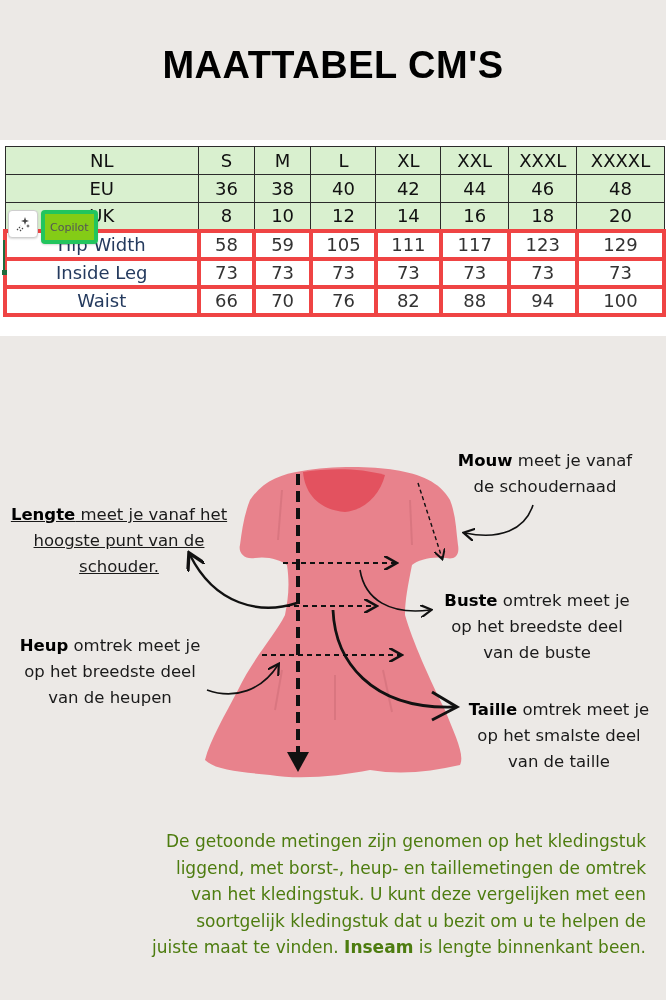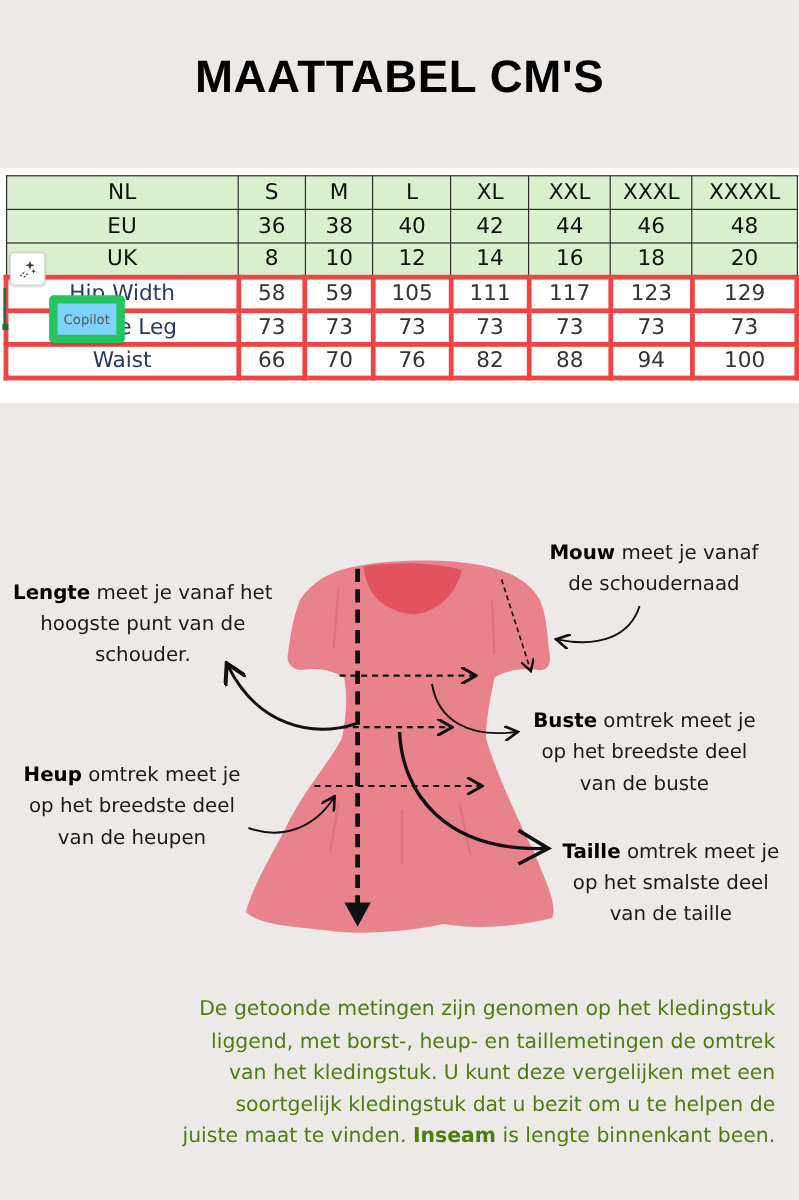--- a/index.html
+++ b/index.html
@@ -49,23 +49,23 @@
     .col-xxxxl { width: 89px; }
     .copilot-wrap {
       position: absolute; left: 8px; top: 210px; display: flex; gap: 3px;
     }
     .copilot-icon-btn {
       width: 28px; height: 26px; background: #fff; border: 1px solid #cfcfcf;
       border-radius: 4px; box-shadow: 0 1px 2px rgba(0,0,0,0.15);
       display: flex; align-items: center; justify-content: center;
     }
     .copilot-label {
-      height: 26px; padding: 0 5px; background: #7dd3fc; border: 7px solid #22c55e;
+      height: 26px; padding: 0 5px; background: #84cc16; border: 4px solid #22c55e;
       border-radius: 4px; box-shadow: 0 1px 2px rgba(0,0,0,0.15);
-      font-size: 11px; color: #555; display: flex; align-items: center; margin-top: 36px;
+      font-size: 11px; color: #555; display: flex; align-items: center;
     }
     .sel-line {
       position: absolute; left: 3px; top: 240px; width: 2px; height: 32px; background: #1e6b3c;
     }
     .sel-handle {
       position: absolute; left: 2px; top: 270px; width: 5px; height: 5px; background: #1e6b3c;
     }
     .note {
       position: absolute; text-align: center; font-size: 16.5px; line-height: 26px; color: #1a1a1a;
       font-family: "DejaVu Sans", sans-serif;
@@ -200,21 +200,21 @@
   <line x1="418" y1="483" x2="442" y2="558" stroke="#111" stroke-width="1.4" stroke-dasharray="4,3" marker-end="url(#ah)"></line>
 
   <path d="M297,603 C260,615 215,605 190,555" fill="none" stroke="#111" stroke-width="2.4" marker-end="url(#ah)"></path>
   <path d="M533,505 C525,530 500,540 465,533" fill="none" stroke="#111" stroke-width="1.6" marker-end="url(#ah)"></path>
   <path d="M360,570 C365,600 390,615 430,610" fill="none" stroke="#111" stroke-width="1.6" marker-end="url(#ah)"></path>
   <path d="M207,690 C235,700 262,690 278,665" fill="none" stroke="#111" stroke-width="1.6" marker-end="url(#ah)"></path>
   <path d="M333,610 C335,660 370,710 455,707" fill="none" stroke="#111" stroke-width="2.8"></path>
   <path d="M432,692 L457,707 L432,720" fill="none" stroke="#111" stroke-width="3"></path>
 </svg>
 
-<div class="note" style="left:4px; top:481px; width:230px;">
+<div class="note" style="left:4px; top:502px; width:230px;text-decoration:underline;">
   <b>Lengte</b><span> meet je vanaf het</span><br>
   <span>hoogste punt van de</span><br>
   <span>schouder.</span>
 </div>
 
 <div class="note" style="left:440px; top:448px; width:210px;">
   <b>Mouw</b><span> meet je vanaf</span><br>
   <span>de schoudernaad</span>
 </div>
 

